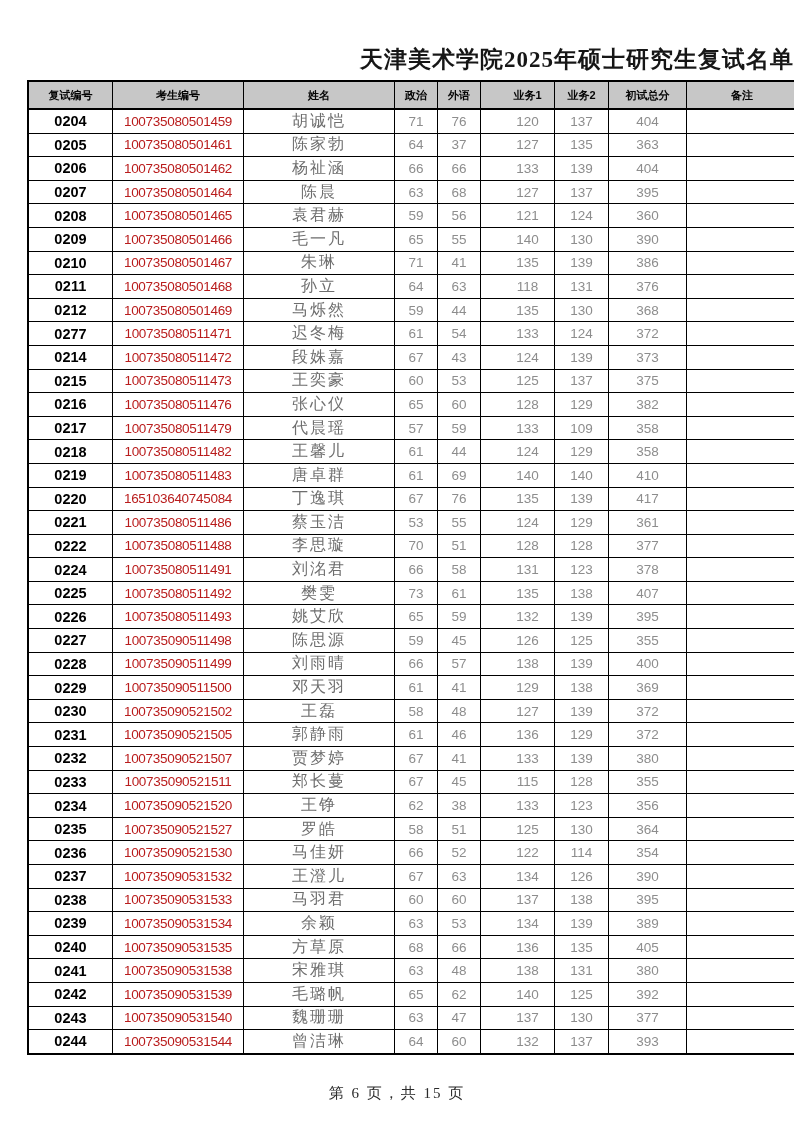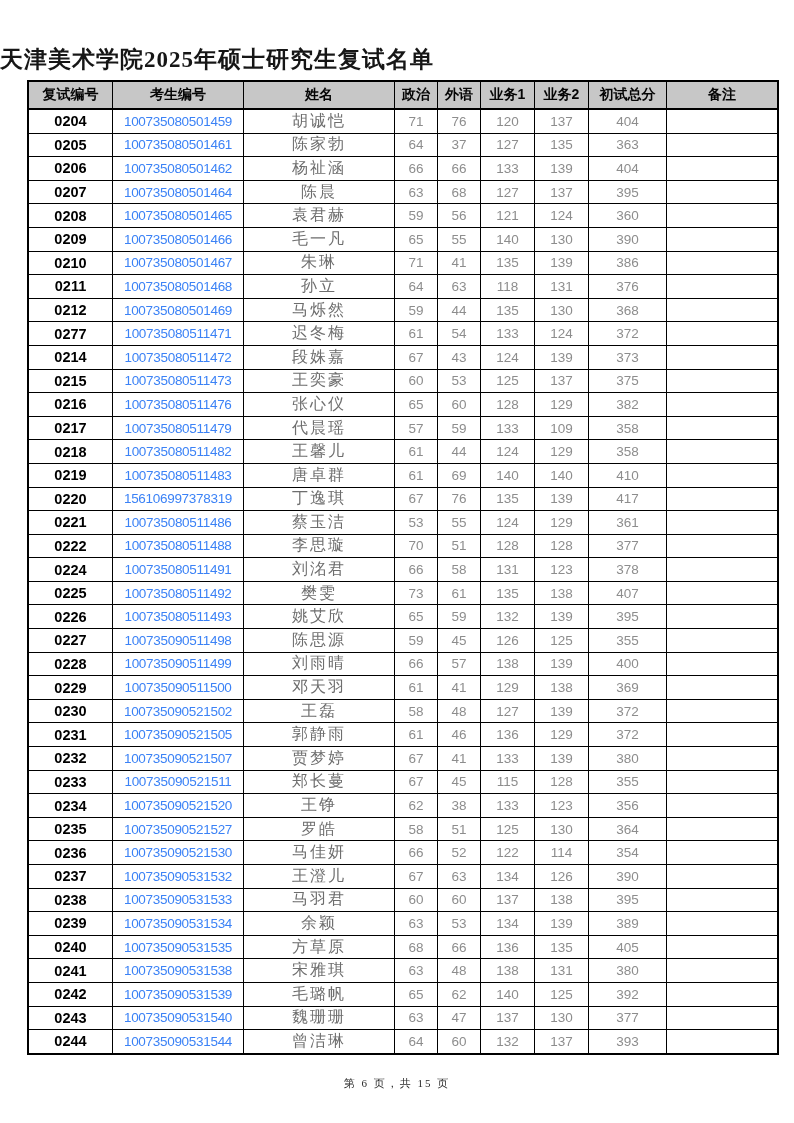--- a/index.html
+++ b/index.html
@@ -1,40 +1,40 @@
 <!DOCTYPE html>
 <html><head>
 <meta charset="utf-8">
 <style>
   html,body{margin:0;padding:0;background:#ffffff;}
   .page{width:794px;height:1123px;position:relative;background:#ffffff;
         font-family:"Liberation Sans",sans-serif;overflow:hidden;}
-  .title{margin:0;position:absolute;top:44px;left:0;right:0;text-align:left;
+  .title{margin:0;position:absolute;top:44px;left:0;right:0;text-align:right;
          font-size:23px;font-weight:600;color:#161616;letter-spacing:1px;
          font-family:"Liberation Serif",serif;}
   table.roster{position:absolute;top:80px;left:27px;width:740px;
          border-collapse:collapse;table-layout:fixed;border:2px solid #000;}
   th,td{border:1px solid #000;text-align:center;vertical-align:middle;
         overflow:hidden;white-space:nowrap;padding:0;}
-  thead th{height:26px;background:#c7c7c7;font-size:14px;font-weight:700;
+  thead th{height:26px;background:#c7c7c7;font-size:11px;font-weight:700;
         color:#050505;border-bottom:2px solid #000;
         font-family:"Liberation Sans",sans-serif;}
   tbody td{height:22.6px;}
   .c1{width:83px;}  .c2{width:130px;margin-left:12px;} .c3{width:150px;}
-  .c4{width:42px;margin-top:40px;}  .c5{width:42px;}  .c6{width:53px;}
+  .c4{width:42px;margin-top:40px;}  .c5{width:42px;}  .c6{width:53px;padding-left:20px;}
   .c7{width:53px;}  .c8{width:77px;}  .c9{width:110px;}
   td.c1{font-weight:700;font-size:14.5px;color:#000;
         font-family:"Liberation Sans",sans-serif;}
-  td.c2{font-size:13.5px;color:#3b82f6;letter-spacing:-0.3px;}
+  td.c2{font-size:13.5px;color:#b91c1c;letter-spacing:-0.3px;}
   td.c3{font-size:16px;color:#6e6e6e;letter-spacing:2px;
         font-family:"Liberation Serif",serif;}
   td.c4,td.c5,td.c6,td.c7,td.c8{font-size:13.5px;color:#8d8d8d;}
   td.c9{font-size:12.5px;color:#6e6e6e;}
-  .footer{position:absolute;left:0;right:0;bottom:32px;text-align:center;
-        font-size:11px;color:#2b2b2b;letter-spacing:2px;
+  .footer{position:absolute;left:0;right:0;bottom:20px;text-align:center;
+        font-size:15px;color:#2b2b2b;letter-spacing:2px;
         font-family:"Liberation Serif",serif;}
 </style>
 </head>
 <body>
 
 <div class="page">
   <h1 class="title">天津美术学院2025年硕士研究生复试名单</h1>
 
   <table class="roster">
     <thead>
@@ -222,21 +222,21 @@
           <td class="c3">唐卓群</td>
           <td class="c4">61</td>
           <td class="c5">69</td>
           <td class="c6">140</td>
           <td class="c7">140</td>
           <td class="c8">410</td>
           <td class="c9"></td>
         </tr>
         <tr>
           <td class="c1">0220</td>
-          <td class="c2">156106997378319</td>
+          <td class="c2">165103640745084</td>
           <td class="c3">丁逸琪</td>
           <td class="c4">67</td>
           <td class="c5">76</td>
           <td class="c6">135</td>
           <td class="c7">139</td>
           <td class="c8">417</td>
           <td class="c9"></td>
         </tr>
         <tr>
           <td class="c1">0221</td>

